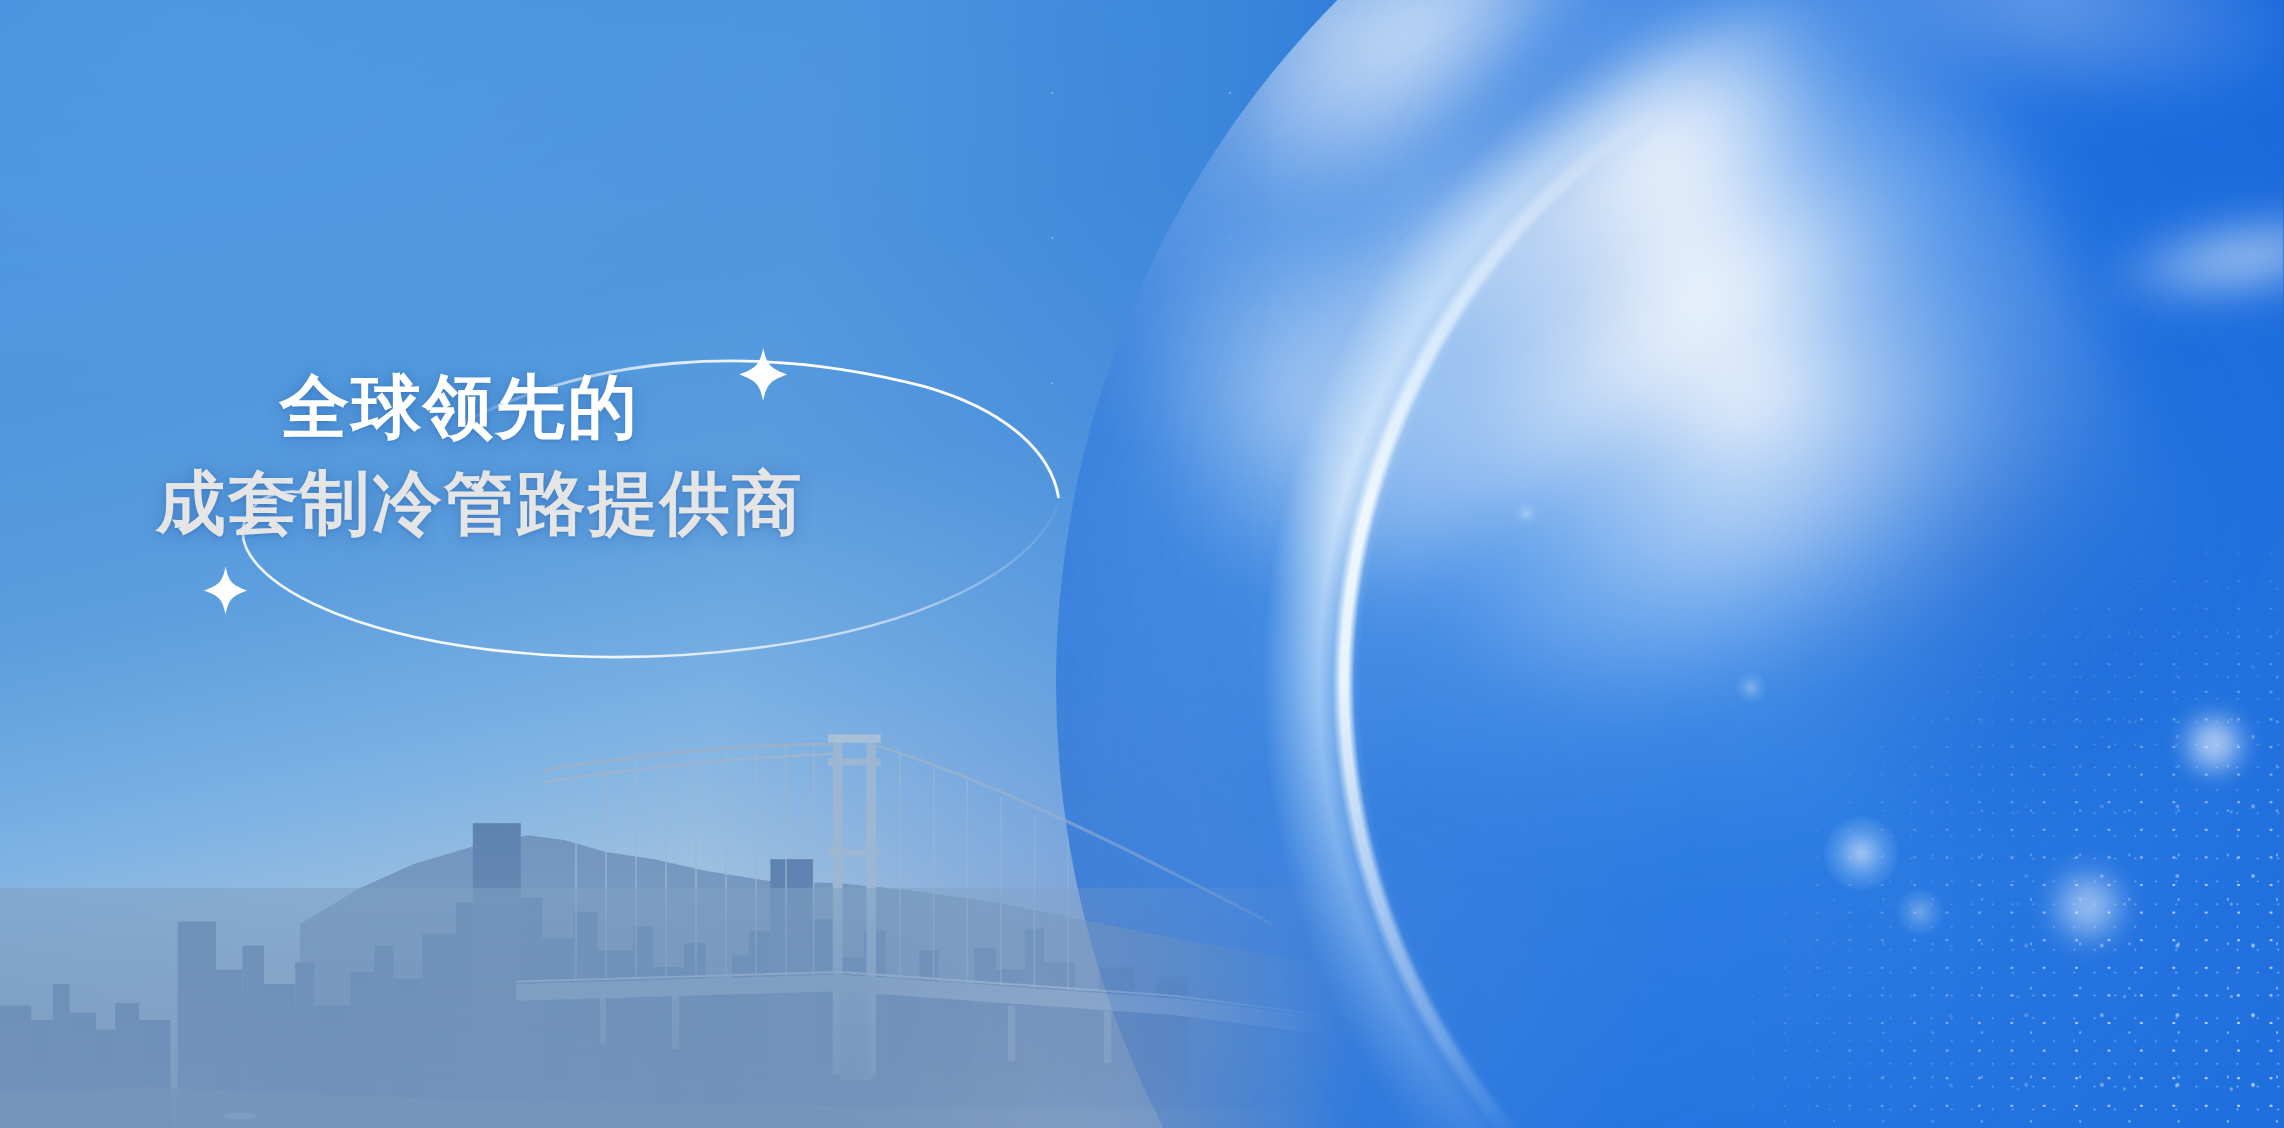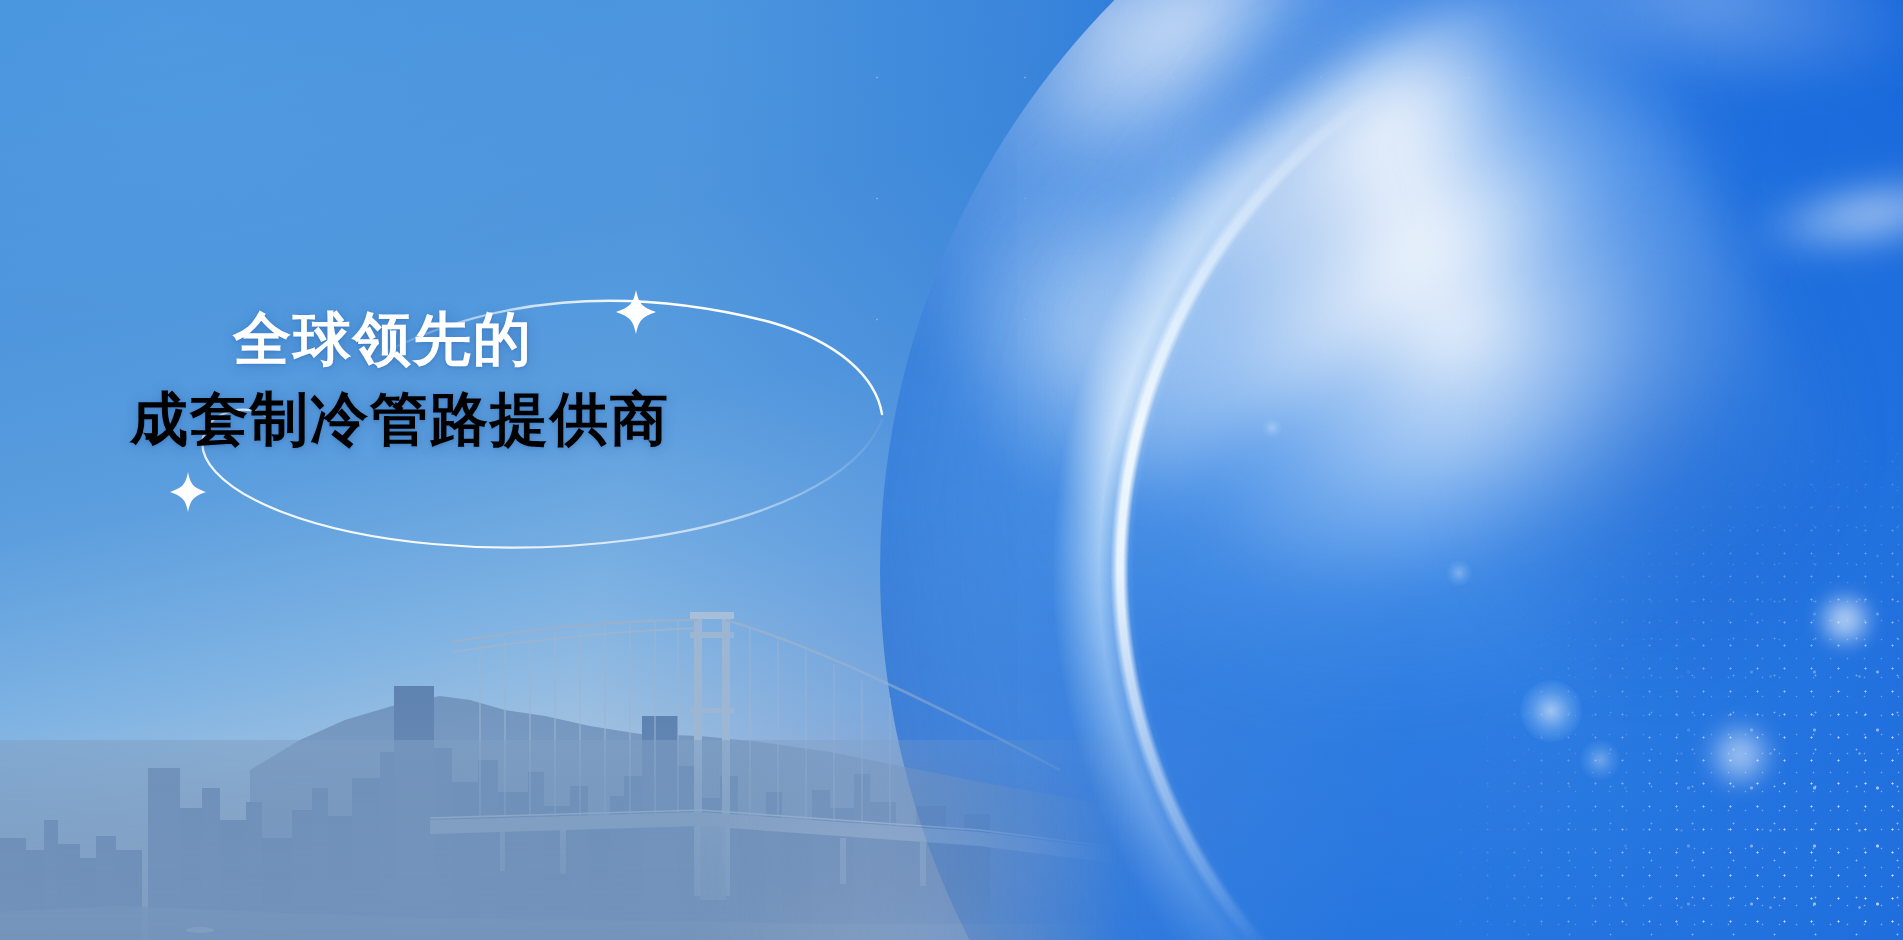--- a/index.html
+++ b/index.html
@@ -216,34 +216,33 @@
     pointer-events:none;
   }
   .orbit svg { display:block; overflow:visible; }
 
   
   .headline {
     position:absolute;
     left:130px; top:300px;
     width:900px;
     z-index:8;
-    font-family:Liberation Serif, serif;
   }
   .headline .line {
     display:block;
     font-size:58px;
     line-height:80px;
     font-weight:700;
     letter-spacing:2px;
     color:#fdfaf1;
     text-shadow:0 2px 14px rgba(20,70,150,0.30), 0 1px 3px rgba(20,70,150,0.22);
     white-space:nowrap;
   }
   .headline .line-1 { margin-left:103px; color:#ffffff; }
-  .headline .line-2 { margin-left:0px; color:#000000; }
+  .headline .line-2 { margin-left:0px; color:#e5e5e5; }
 
   
   .starfield {
     position:absolute; left:780px; top:0; width:700px; height:430px;
     background-image:
       radial-gradient(circle, rgba(255,255,255,0.55) 0.7px, transparent 1.2px);
     background-size:148px 121px;
     background-position:23px 17px;
     opacity:.55;
   }

